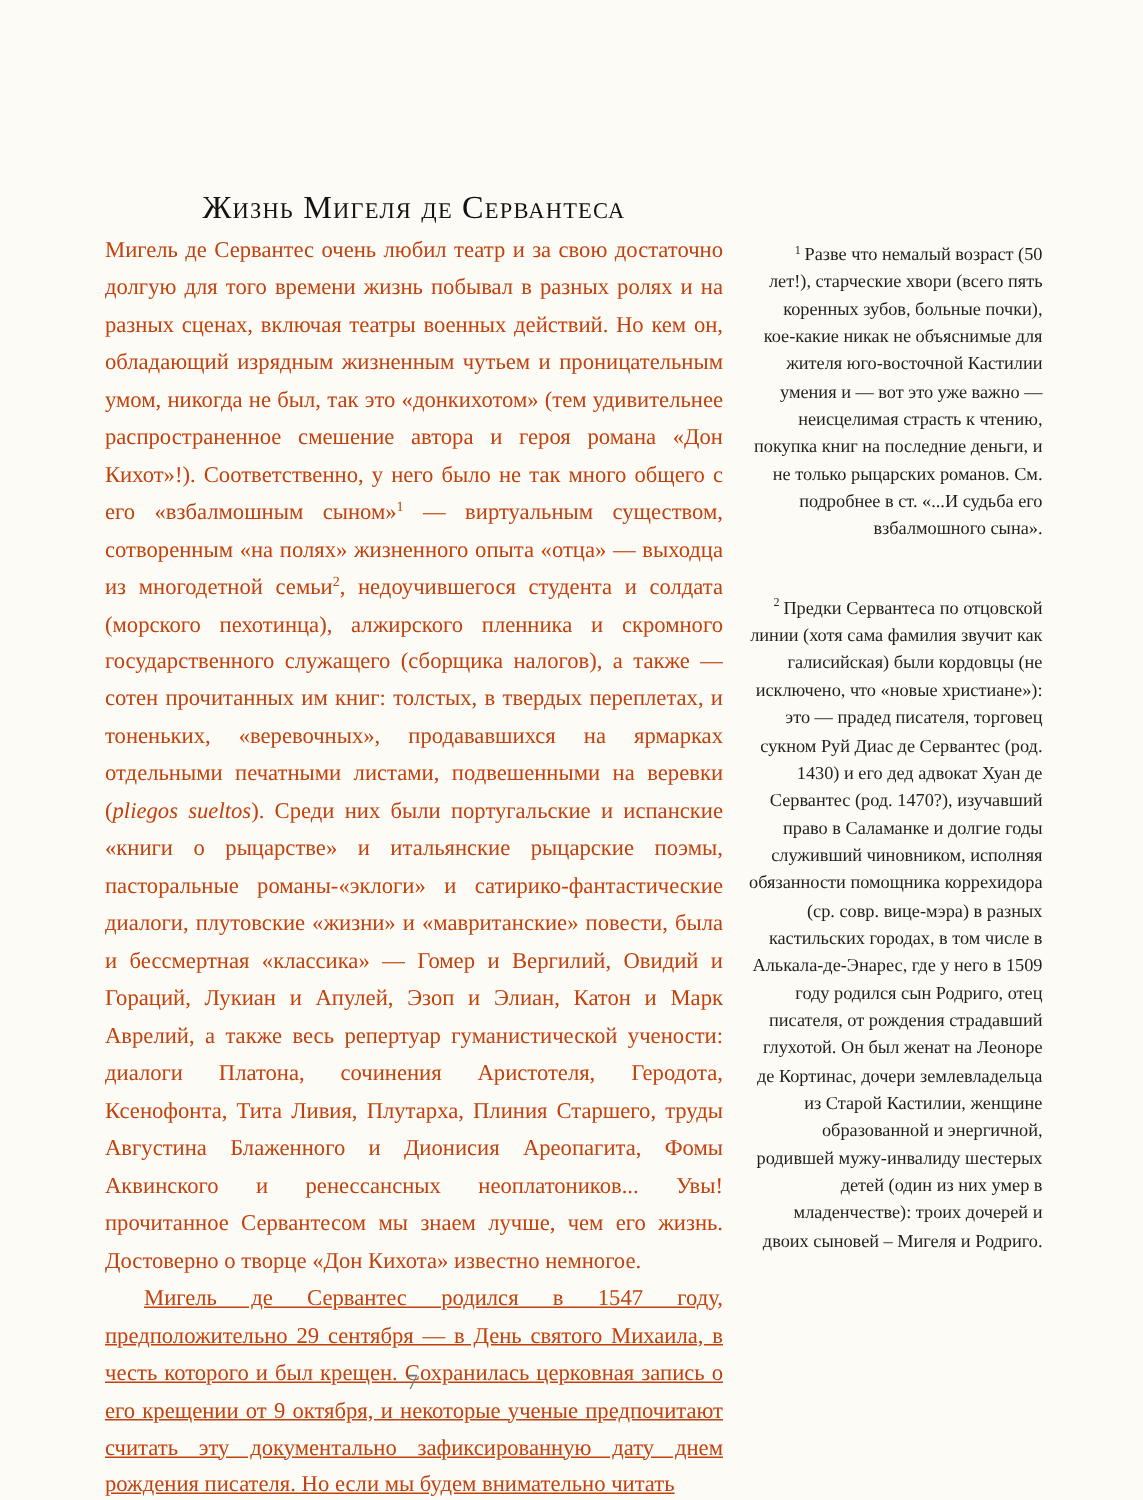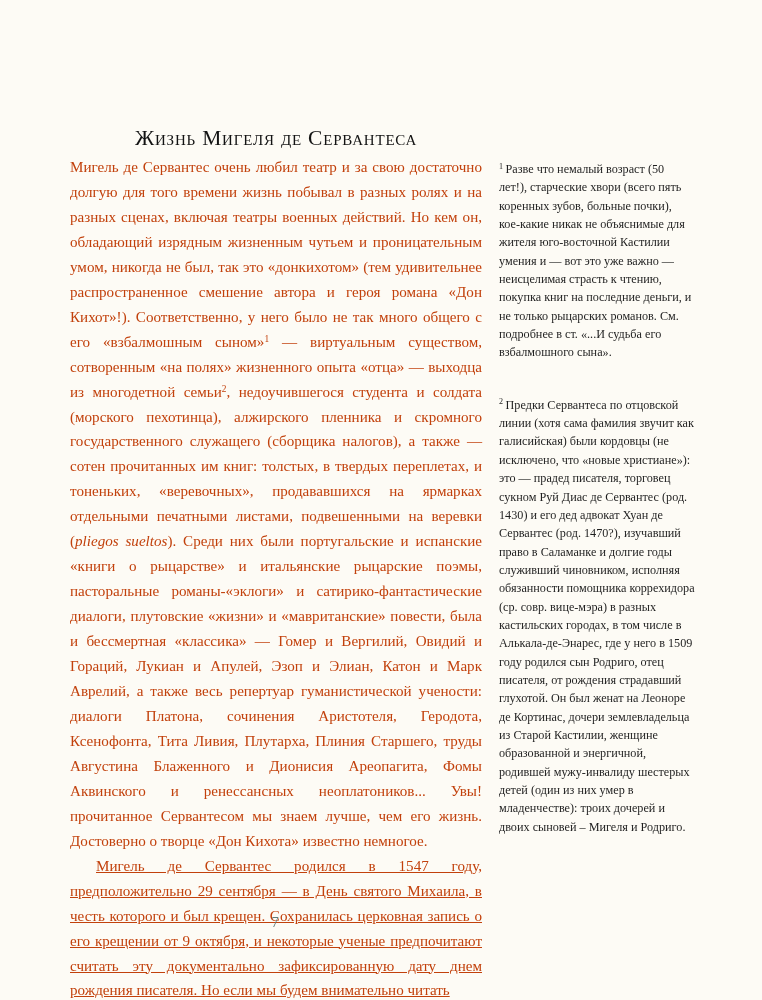--- a/index.html
+++ b/index.html
@@ -64,21 +64,21 @@
   }
 
   
   .notes-col {
     position: absolute;
     left: 497px;
     top: 148px;
     width: 196px;
     font-size: 12.2px;
     line-height: 18.35px;
-    text-align: left;
+    text-align: right;
     color: #1f1f1f;
   }
   .note {
     margin: 0;
   }
   .note + .note {
     margin-top: 34px;
   }
   .note .marker {
     font-size: 0.66em;

